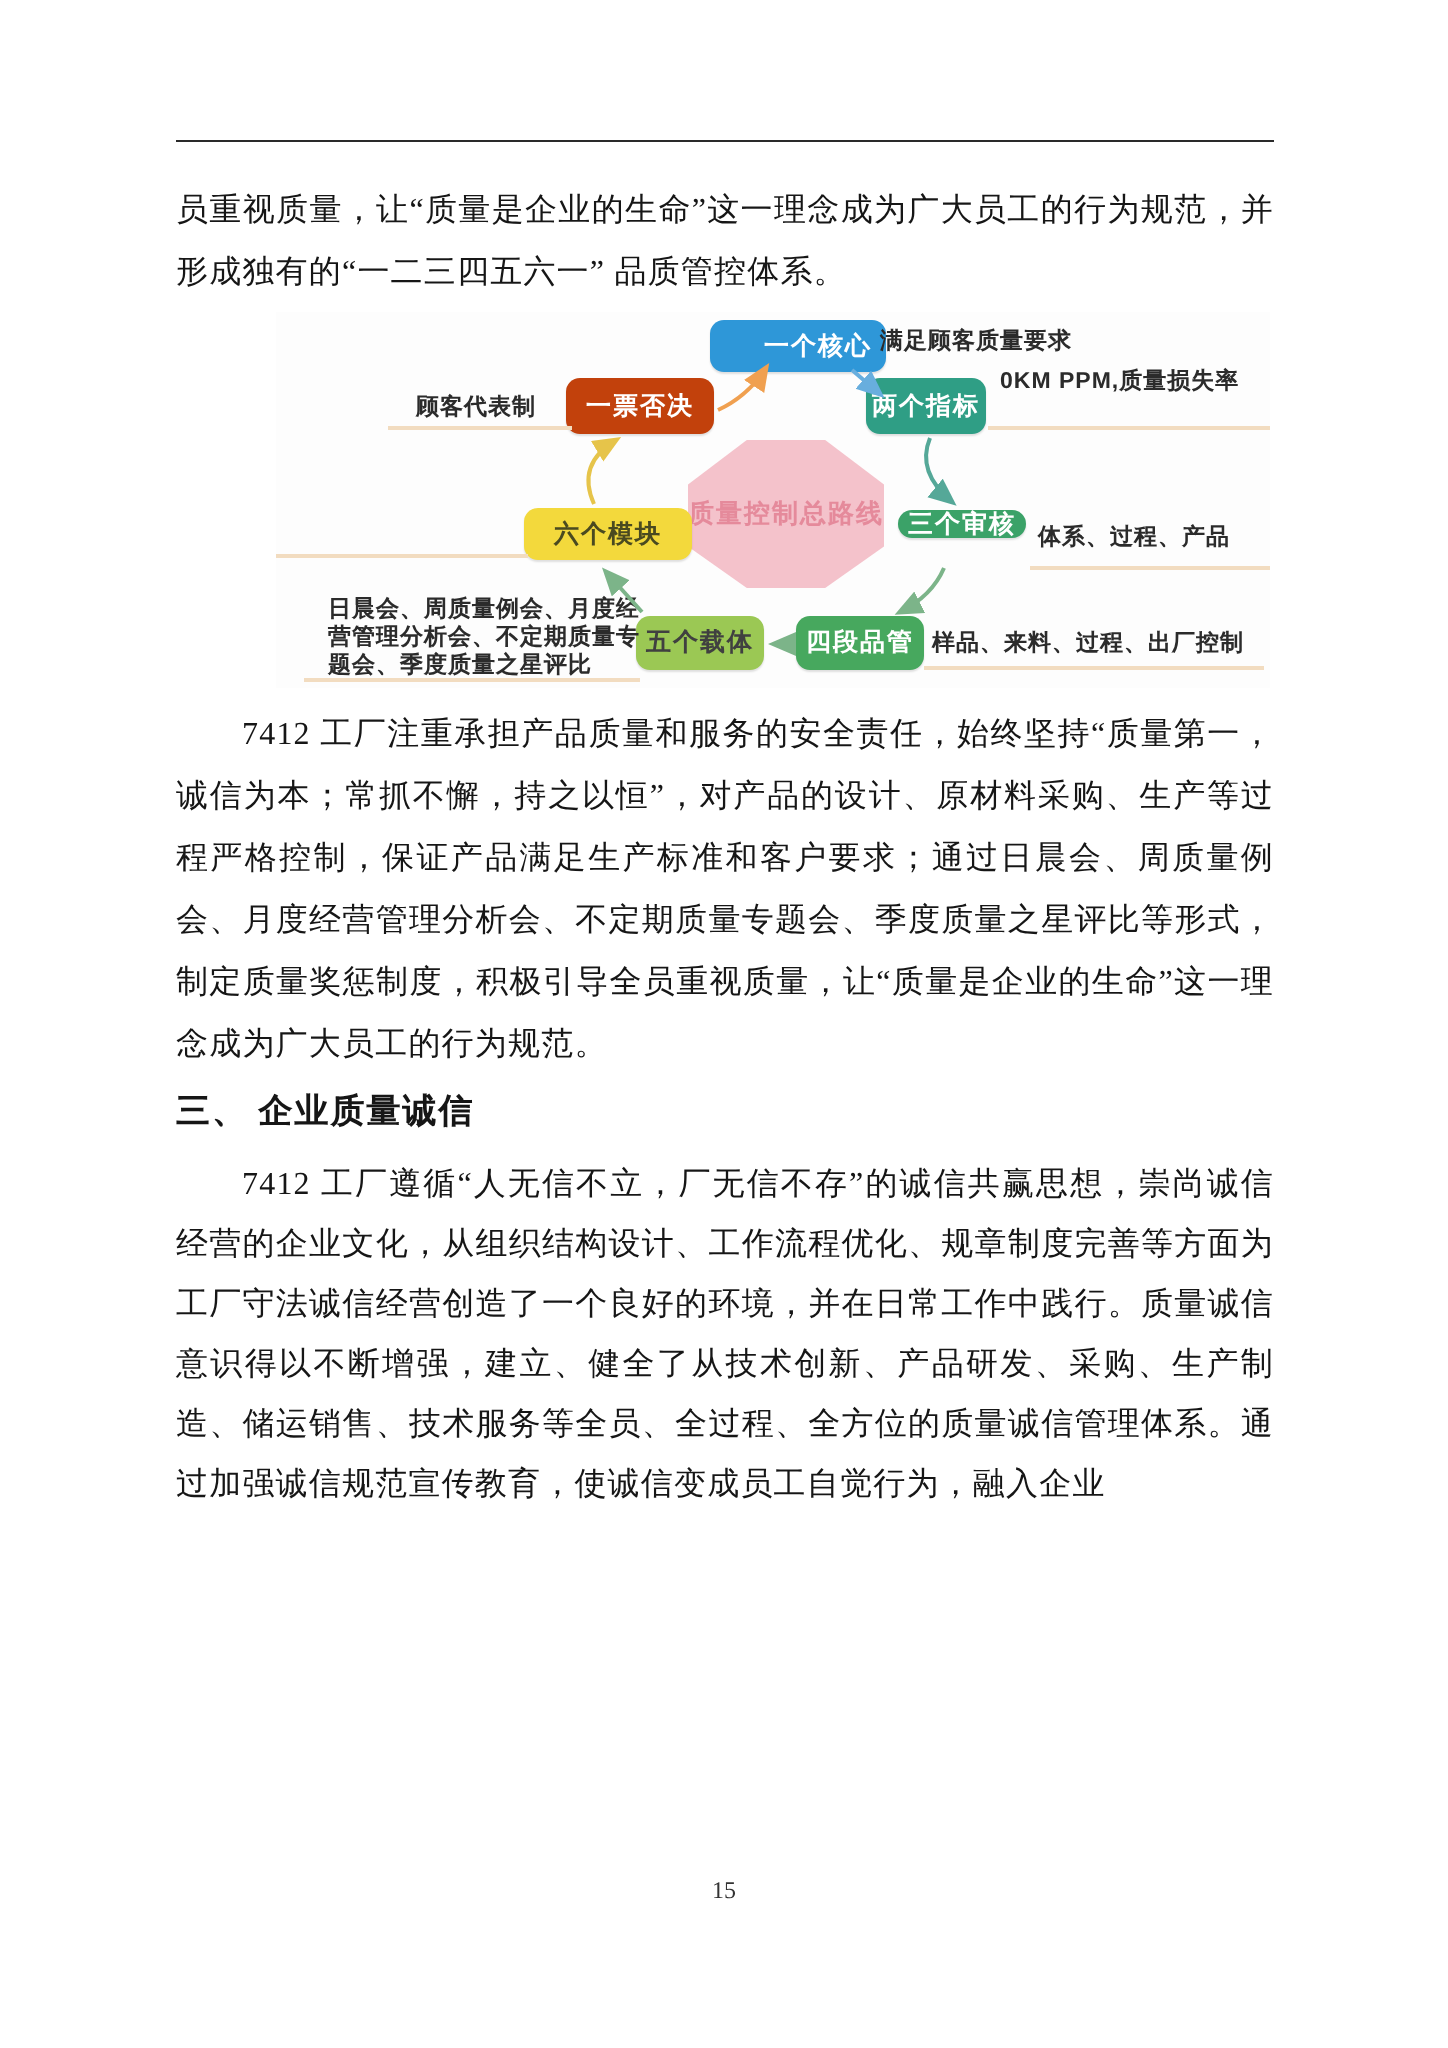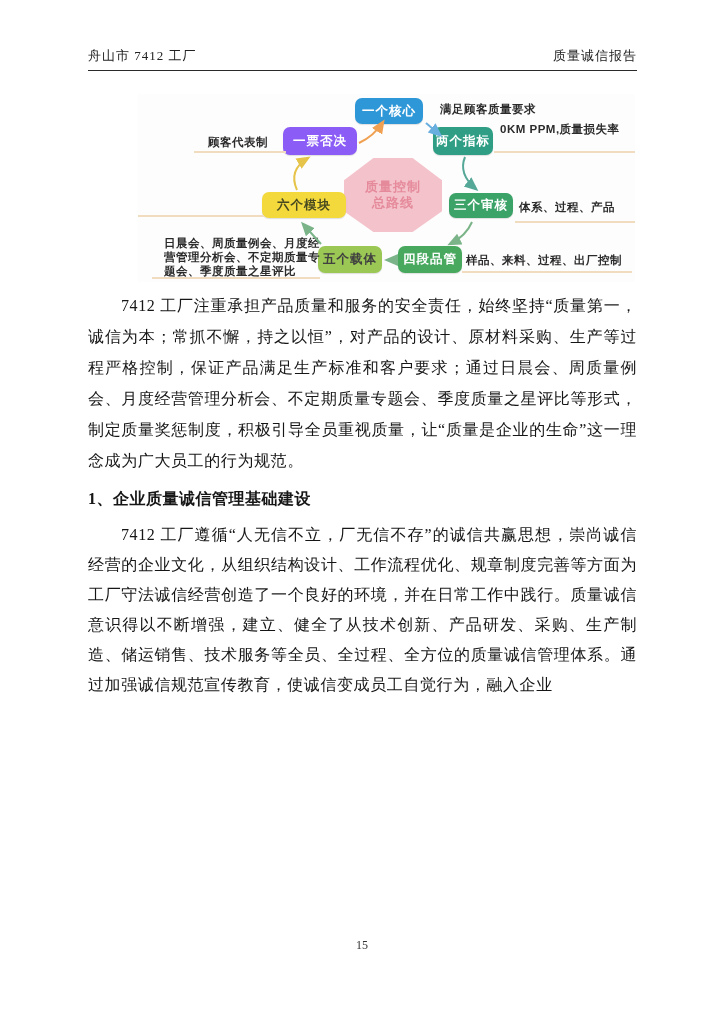--- a/index.html
+++ b/index.html
@@ -56,56 +56,53 @@
     box-shadow:0 1px 1px rgba(0,0,0,0.12);
   }
   .dtext{
     position:absolute;
     font-weight:bold;font-size:11.5px;color:#2b2b2b;
     line-height:14px;letter-spacing:0.5px;
   }
   .dline{position:absolute;height:2px;background:#f2dcc0;}
   .center-poly{
     position:absolute;left:206px;top:64px;width:98px;height:74px;
-    display:flex;flex-direction:column;align-items:center;justify-content:center;
+    display:flex;flex-direction:row;align-items:center;justify-content:center;
     clip-path:polygon(30% 0,70% 0,100% 30%,100% 72%,70% 100%,30% 100%,0 72%,0 30%);
     font-weight:bold;font-size:13px;line-height:16px;letter-spacing:1px;
   }
   .arrows{position:absolute;left:0;top:0;width:497px;height:188px;pointer-events:none;}
   .footer-page{
     position:absolute;top:938px;left:0;width:724px;
     text-align:center;font-size:12px;color:#333;
   }
 </style>
 </head>
 <body>
 
 <div class="page">
 
-  <div class="header">
-    <span>舟山市 7412 工厂</span>
-    <span>质量诚信报告</span>
-  </div>
   <div class="header-rule"></div>
 
   <div class="content">
 
+    <p class="body">员重视质量，让“质量是企业的生命”这一理念成为广大员工的行为规范，并形成独有的“一二三四五六一” 品质管控体系。</p>
 
     <div class="diagram">
 
       <div class="center-poly" style="background:#f4c2cb;color:#e58a9b;">
         <span>质量控制</span>
         <span>总路线</span>
       </div>
 
-      <div class="dnode" style="left:217px;top:4px;width:68px;height:26px;background:#2e97d8;">一个核心</div>
-      <div class="dnode" style="left:145px;top:33px;width:74px;height:28px;background:#8b5cf6;">一票否决</div>
+      <div class="dnode" style="left:217px;top:4px;width:68px;height:26px;background:#2e97d8;padding-left:20px;">一个核心</div>
+      <div class="dnode" style="left:145px;top:33px;width:74px;height:28px;background:#c2410c;">一票否决</div>
       <div class="dnode" style="left:295px;top:33px;width:60px;height:28px;background:#2f9e85;text-align:right;">两个指标</div>
       <div class="dnode" style="left:124px;top:98px;width:84px;height:26px;background:#f3d93c;color:#4a4a20;">六个模块</div>
-      <div class="dnode" style="left:311px;top:99px;width:64px;height:25px;background:#3ba268;">三个审核</div>
+      <div class="dnode" style="left:311px;top:99px;width:64px;height:14px;background:#3ba268;">三个审核</div>
       <div class="dnode" style="left:180px;top:152px;width:64px;height:27px;background:#9bc854;color:#404040;">五个载体</div>
       <div class="dnode" style="left:260px;top:152px;width:64px;height:27px;background:#47a85e;">四段品管</div>
 
       <div class="dtext" style="left:302px;top:8px;">满足顾客质量要求</div>
       <div class="dtext" style="left:70px;top:41px;">顾客代表制</div>
       <div class="dtext" style="left:362px;top:28px;">0KM PPM,质量损失率</div>
       <div class="dtext" style="left:381px;top:106px;">体系、过程、产品</div>
       <div class="dtext" style="left:26px;top:142px;width:158px;">日晨会、周质量例会、月度经营管理分析会、不定期质量专题会、季度质量之星评比</div>
       <div class="dtext" style="left:328px;top:159px;">样品、来料、过程、出厂控制</div>
 
@@ -140,22 +137,22 @@
         <path d="M334,128 Q328,142 312,150" fill="none" stroke="#7cb489" stroke-width="2" marker-end="url(#mg)"></path>
         <path d="M257,166 L249,166" fill="none" stroke="#9db4a4" stroke-width="2" marker-end="url(#mg)"></path>
         <path d="M183,150 L165,130" fill="none" stroke="#7cb489" stroke-width="2" marker-end="url(#mg)"></path>
         <path d="M159,96 Q150,76 170,64" fill="none" stroke="#e6c44a" stroke-width="2" marker-end="url(#my)"></path>
       </svg>
     </div>
 
     <p class="body indent p2">7412 工厂注重承担产品质量和服务的安全责任，始终坚持“质量第一，诚信为本；常抓不懈，持之以恒”，对产品的设计、原材料采购、生产等过程严格控制，保证产品满足生产标准和客户要求；通过日晨会、周质量例会、月度经营管理分析会、不定期质量专题会、季度质量之星评比等形式，制定质量奖惩制度，积极引导全员重视质量，让“质量是企业的生命”这一理念成为广大员工的行为规范。</p>
 
 
+    <h2 class="sec">三、 企业质量诚信</h2>
 
-    <h3 class="sub">1、企业质量诚信管理基础建设</h3>
 
     <p class="body indent p4">7412 工厂遵循“人无信不立，厂无信不存”的诚信共赢思想，崇尚诚信经营的企业文化，从组织结构设计、工作流程优化、规章制度完善等方面为工厂守法诚信经营创造了一个良好的环境，并在日常工作中践行。质量诚信意识得以不断增强，建立、健全了从技术创新、产品研发、采购、生产制造、储运销售、技术服务等全员、全过程、全方位的质量诚信管理体系。通过加强诚信规范宣传教育，使诚信变成员工自觉行为，融入企业</p>
 
   </div>
 
   <div class="footer-page">15</div>
 
 </div>
 
 </body></html>

